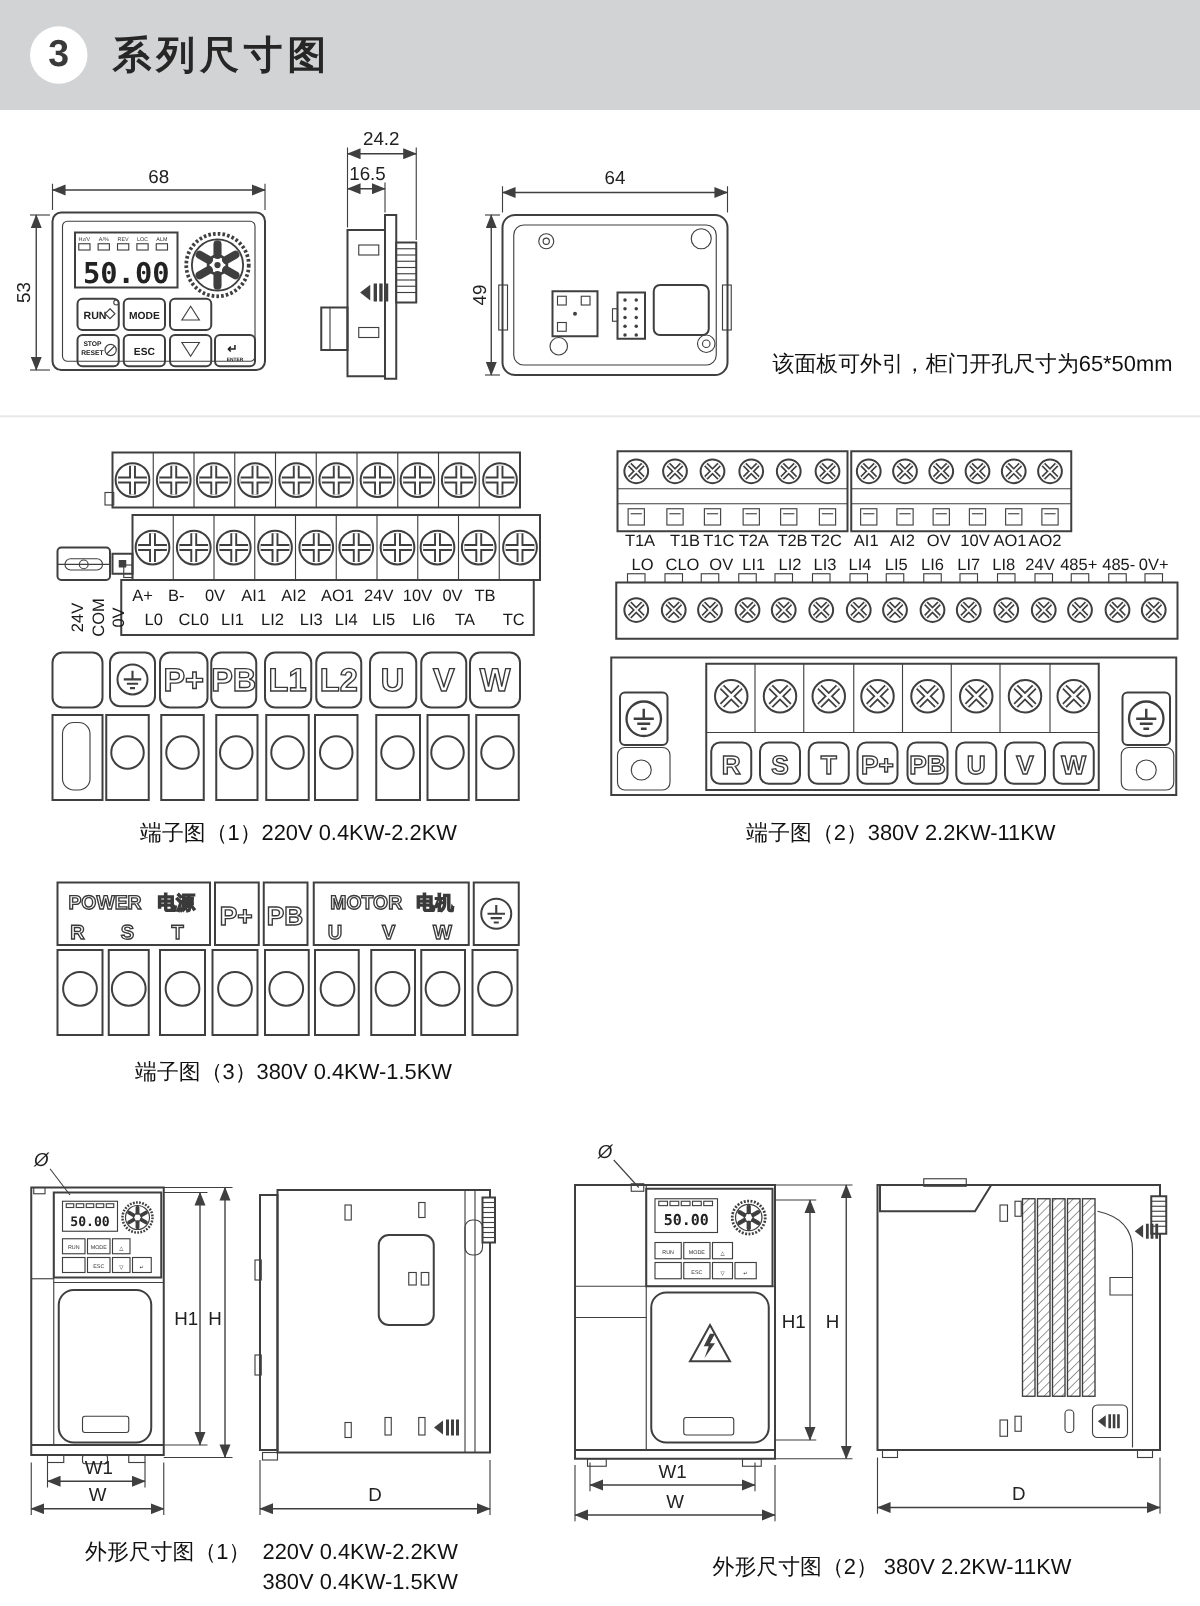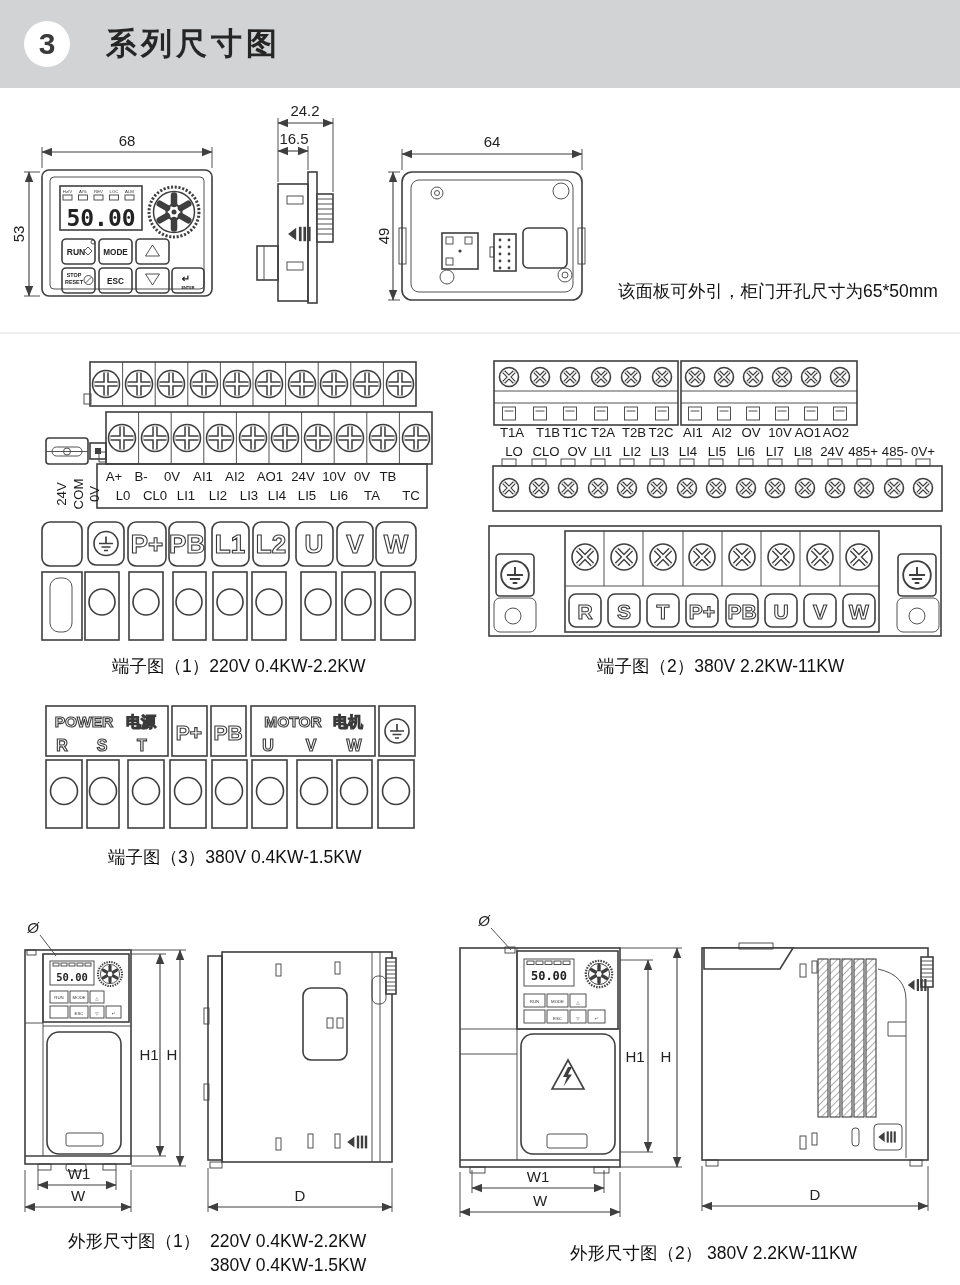--- a/index.html
+++ b/index.html
@@ -3,21 +3,21 @@
 <meta charset="utf-8">
 <style>
   html,body{margin:0;padding:0;background:#fff;}
   .page{position:relative;width:960px;height:1285px;background:#fff;overflow:hidden;
         font-family:"Liberation Sans",sans-serif;}
   .header{position:absolute;left:0;top:0;width:960px;height:88px;background:#d2d3d4;
           display:flex;align-items:center;}
   .num-circle{width:46px;height:46px;border-radius:50%;background:#fff;margin-left:24px;
           display:flex;align-items:center;justify-content:center;
           font-size:30px;font-weight:bold;color:#3a3a3a;}
-  .hdr-title{margin-left:36px;font-size:31px;font-weight:bold;color:#262626;letter-spacing:4px;}
+  .hdr-title{margin-left:20px;font-size:31px;font-weight:bold;color:#262626;letter-spacing:4px;}
   svg{position:absolute;left:0;top:0;font-family:"Liberation Sans",sans-serif;}
   .s  {fill:none;stroke:#3f3f3f;stroke-width:1.6;}
   .sw {fill:#fff;stroke:#3f3f3f;stroke-width:1.6;}
   .thin{fill:none;stroke:#3f3f3f;stroke-width:0.9;}
   .dim{stroke:#3f3f3f;stroke-width:1.1;fill:none;}
   .ext{stroke:#3f3f3f;stroke-width:0.9;}
   .dtxt{font-size:15px;fill:#222;text-anchor:middle;}
   .cap{font-size:17.5px;fill:#111;}
   .lbl{font-size:13.2px;fill:#1a1a1a;text-anchor:middle;}
   .hollow{font-weight:bold;fill:#fff;stroke:#3a3a3a;stroke-width:1.1;text-anchor:middle;}

